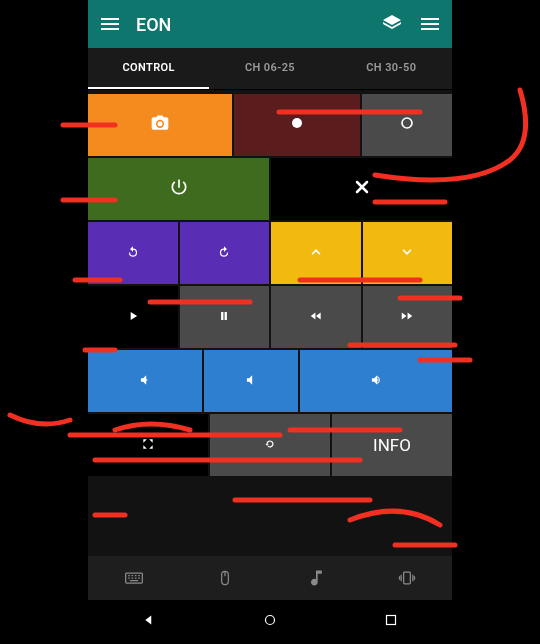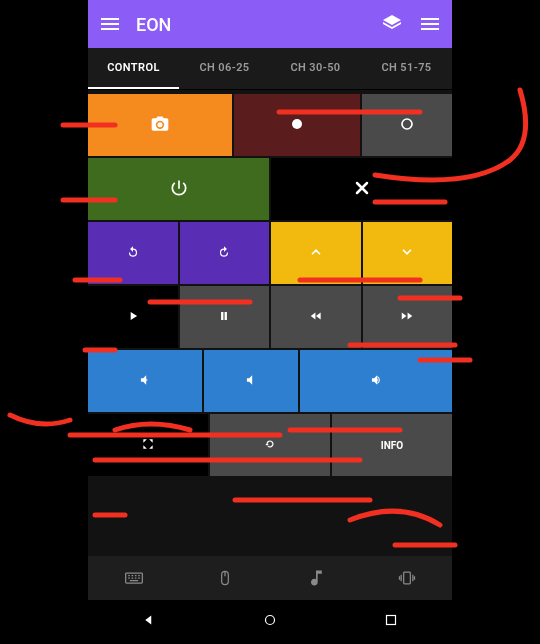--- a/index.html
+++ b/index.html
@@ -16,21 +16,21 @@
     left: 88px;
     top: 0;
     width: 364px;
     height: 644px;
     background: #121212;
     display: flex;
     flex-direction: column;
   }
   .appbar {
     height: 48px;
-    background: #8b5cf6;
+    background: #0f766e;
     display: flex;
     align-items: center;
     padding: 16px 10px;
     color: #fff;
     gap: 14px;
   }
   .appbar .title { font-size: 18px; font-weight: 500; flex: 1; }
   .appbar .icon { width: 24px; height: 24px; display:flex; align-items:center; justify-content:center; }
   .tabs {
     height: 42px;
@@ -57,22 +57,22 @@
     flex-direction: column;
     gap: 2px;
     padding: 4px 0 0 0;
   }
   .row { display: flex; gap: 2px; height: 62px; }
   .row .cell {
     display: flex;
     align-items: center;
     justify-content: center;
     color: #fff;
-    font-size: 10px;
-    font-weight: 700;
+    font-size: 17px;
+    font-weight: 400;
     cursor: pointer;
   }
   .cell svg { width: 20px; height: 20px; fill: #fff; }
   .cell.sm svg { width: 14px; height: 14px; }
   .c-orange { background: #f58a1f; }
   .c-darkred { background: #5a1c1c; }
   .c-gray { background: #4a4a4a; }
   .c-green { background: #3f6b1f; }
   .c-black { background: #000; }
   .c-purple { background: #5a2db5; }
@@ -135,23 +135,20 @@
 
   <div class="tabs">
     <div class="tab active">
         <span>CONTROL</span>
       </div>
     <div class="tab">
         <span>CH 06-25</span>
       </div>
     <div class="tab">
         <span>CH 30-50</span>
-      </div>
-    <div class="tab">
-        <span>CH 51-75</span>
       </div>
   </div>
 
   <div class="grid">
 
     <div class="row">
       <div class="cell c-orange" style="flex:1.6">
         <span><svg viewBox="0 0 24 24">
               <path d="M9 3l-1.5 2H4a2 2 0 0 0-2 2v11a2 2 0 0 0 2 2h16a2 2 0 0 0 2-2V7a2 2 0 0 0-2-2h-3.5L15 3H9zm3 5a5 5 0 1 1 0 10 5 5 0 0 1 0-10zm0 2a3 3 0 1 0 0 6 3 3 0 0 0 0-6z"></path>
             </svg></span>

